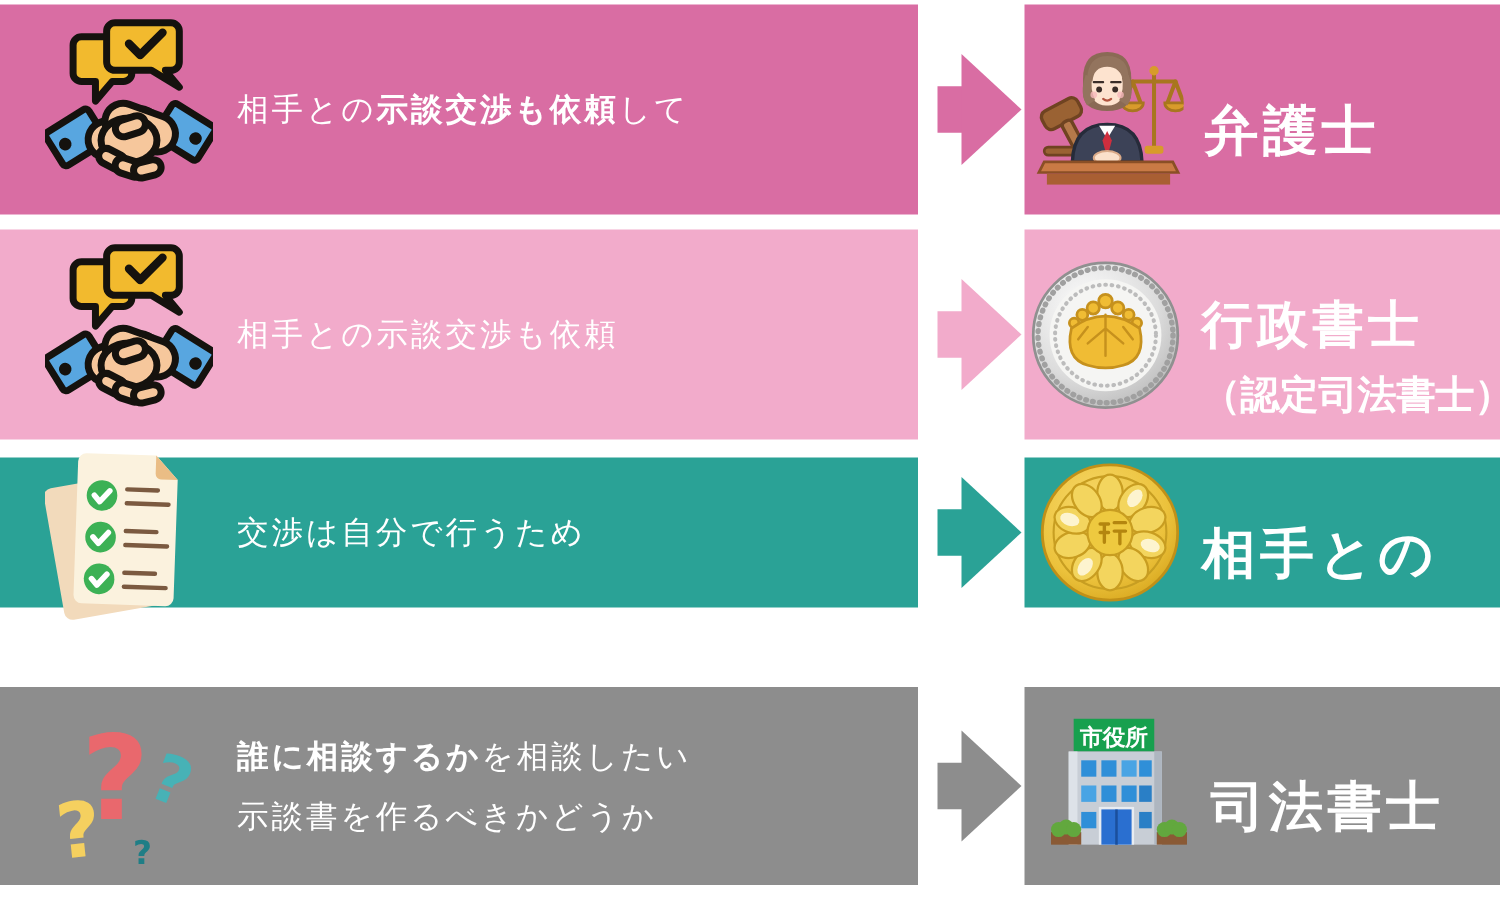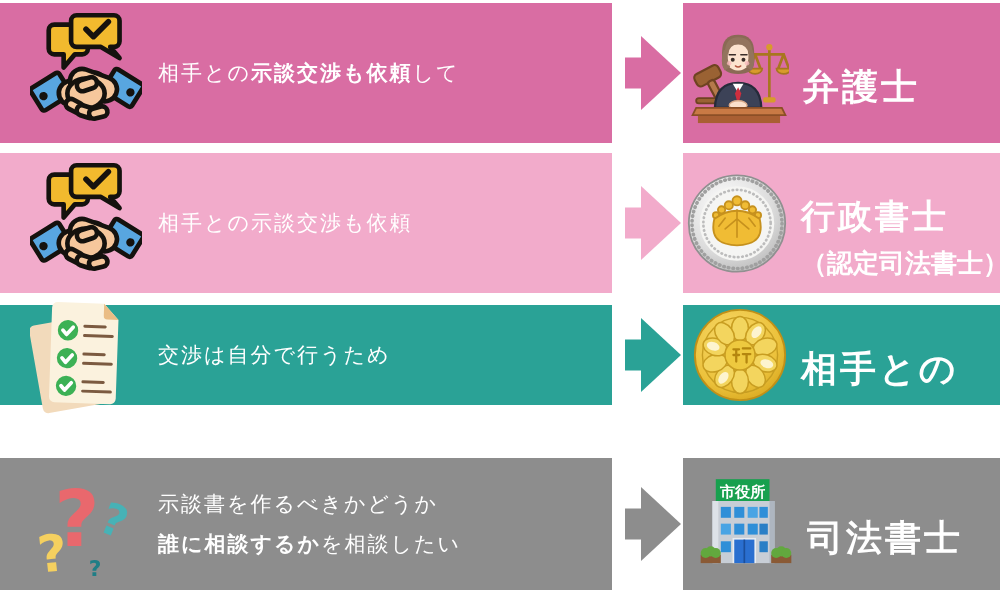--- a/index.html
+++ b/index.html
@@ -277,22 +277,22 @@
         <svg viewBox="0 0 110 120" width="100" height="109">
           <g font-family="'DejaVu Sans',sans-serif" font-weight="bold">
             <text x="20" y="84" font-size="86" fill="#e9686d">?</text>
             <text x="72" y="72" font-size="48" fill="#47b2b6" transform="rotate(22 84 56)">?</text>
             <text x="2" y="112" font-size="56" fill="#f5d05f" transform="rotate(-6 18 96)">?</text>
             <text x="58" y="117" font-size="24" fill="#1f7e86">?</text>
           </g>
         </svg>
       </span>
       <div class="need-text">
+        <div class="line"><span></span><b>誰に相談するか</b><span>を相談したい</span></div>
         <div class="line"><span>示談書を作るべきかどうか</span><b></b><span></span></div>
-        <div class="line"><span></span><b>誰に相談するか</b><span>を相談したい</span></div>
       </div>
     </div>
     <div class="arrow">
         <i class="stem"></i>
         <i class="head"></i>
       </div>
     <div class="band-right">
       <span class="right-icon" style="margin-left:16px">
         <svg viewBox="0 0 112 120" width="94" height="101">
           <rect x="20" y="6" width="64" height="26" fill="#17a04e"></rect>

